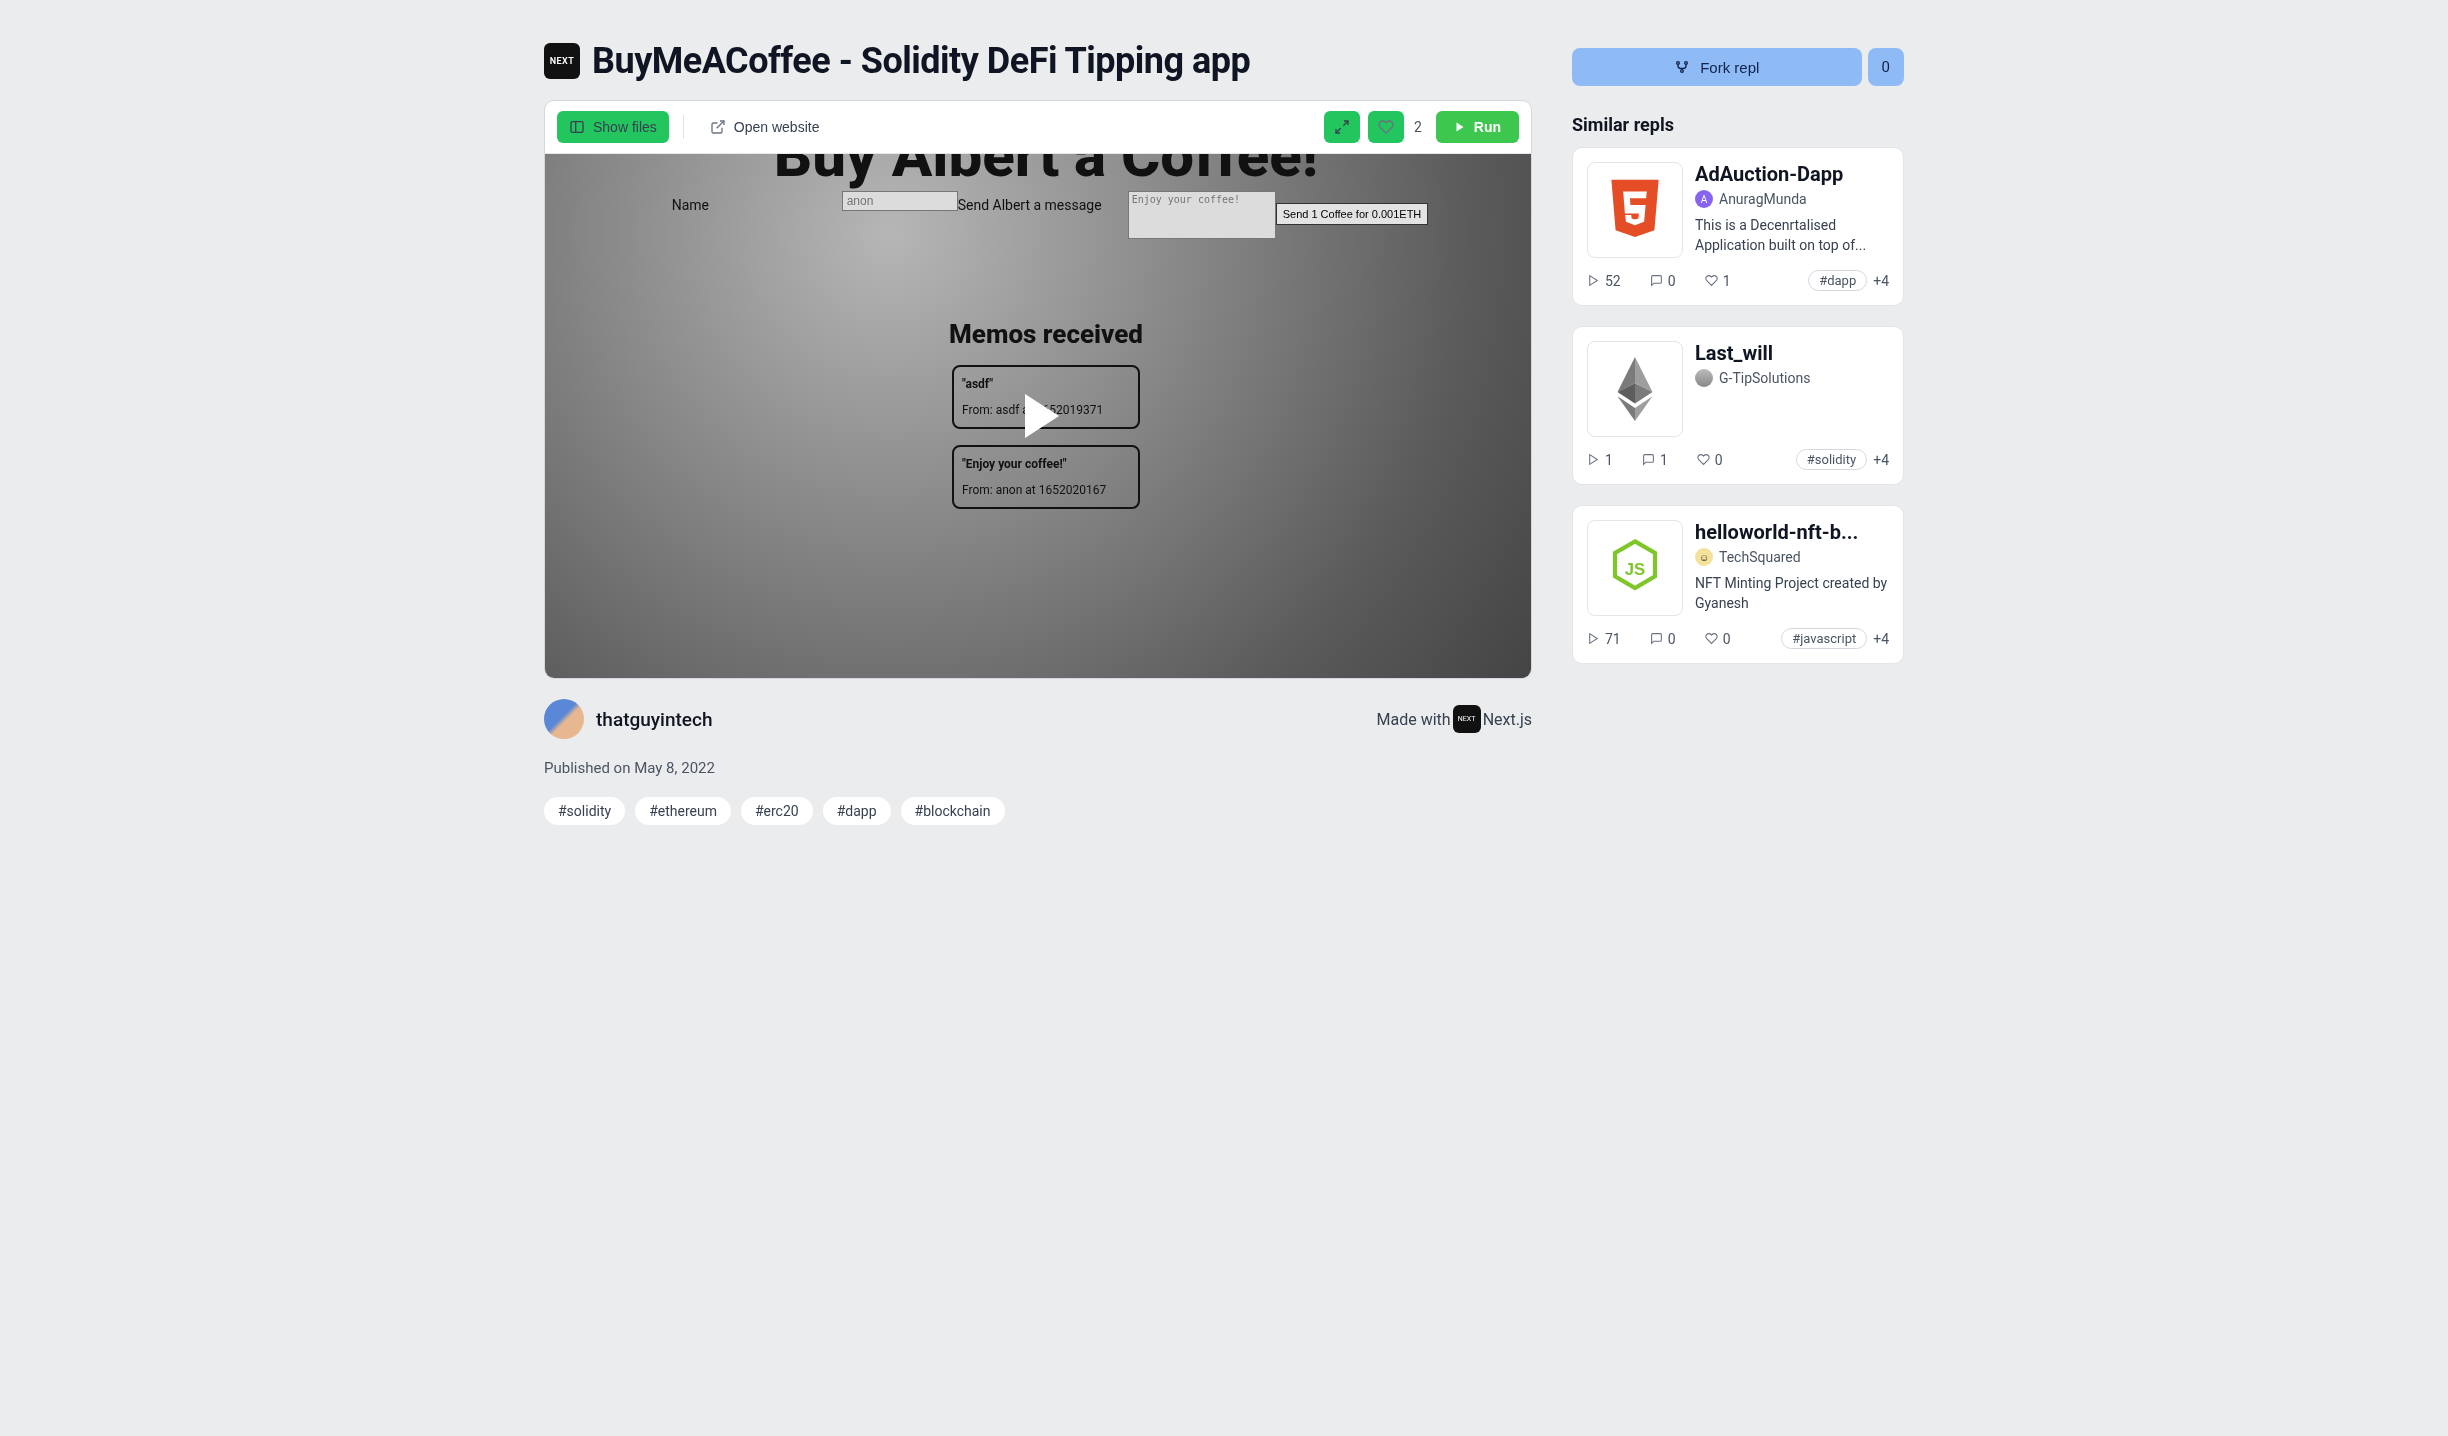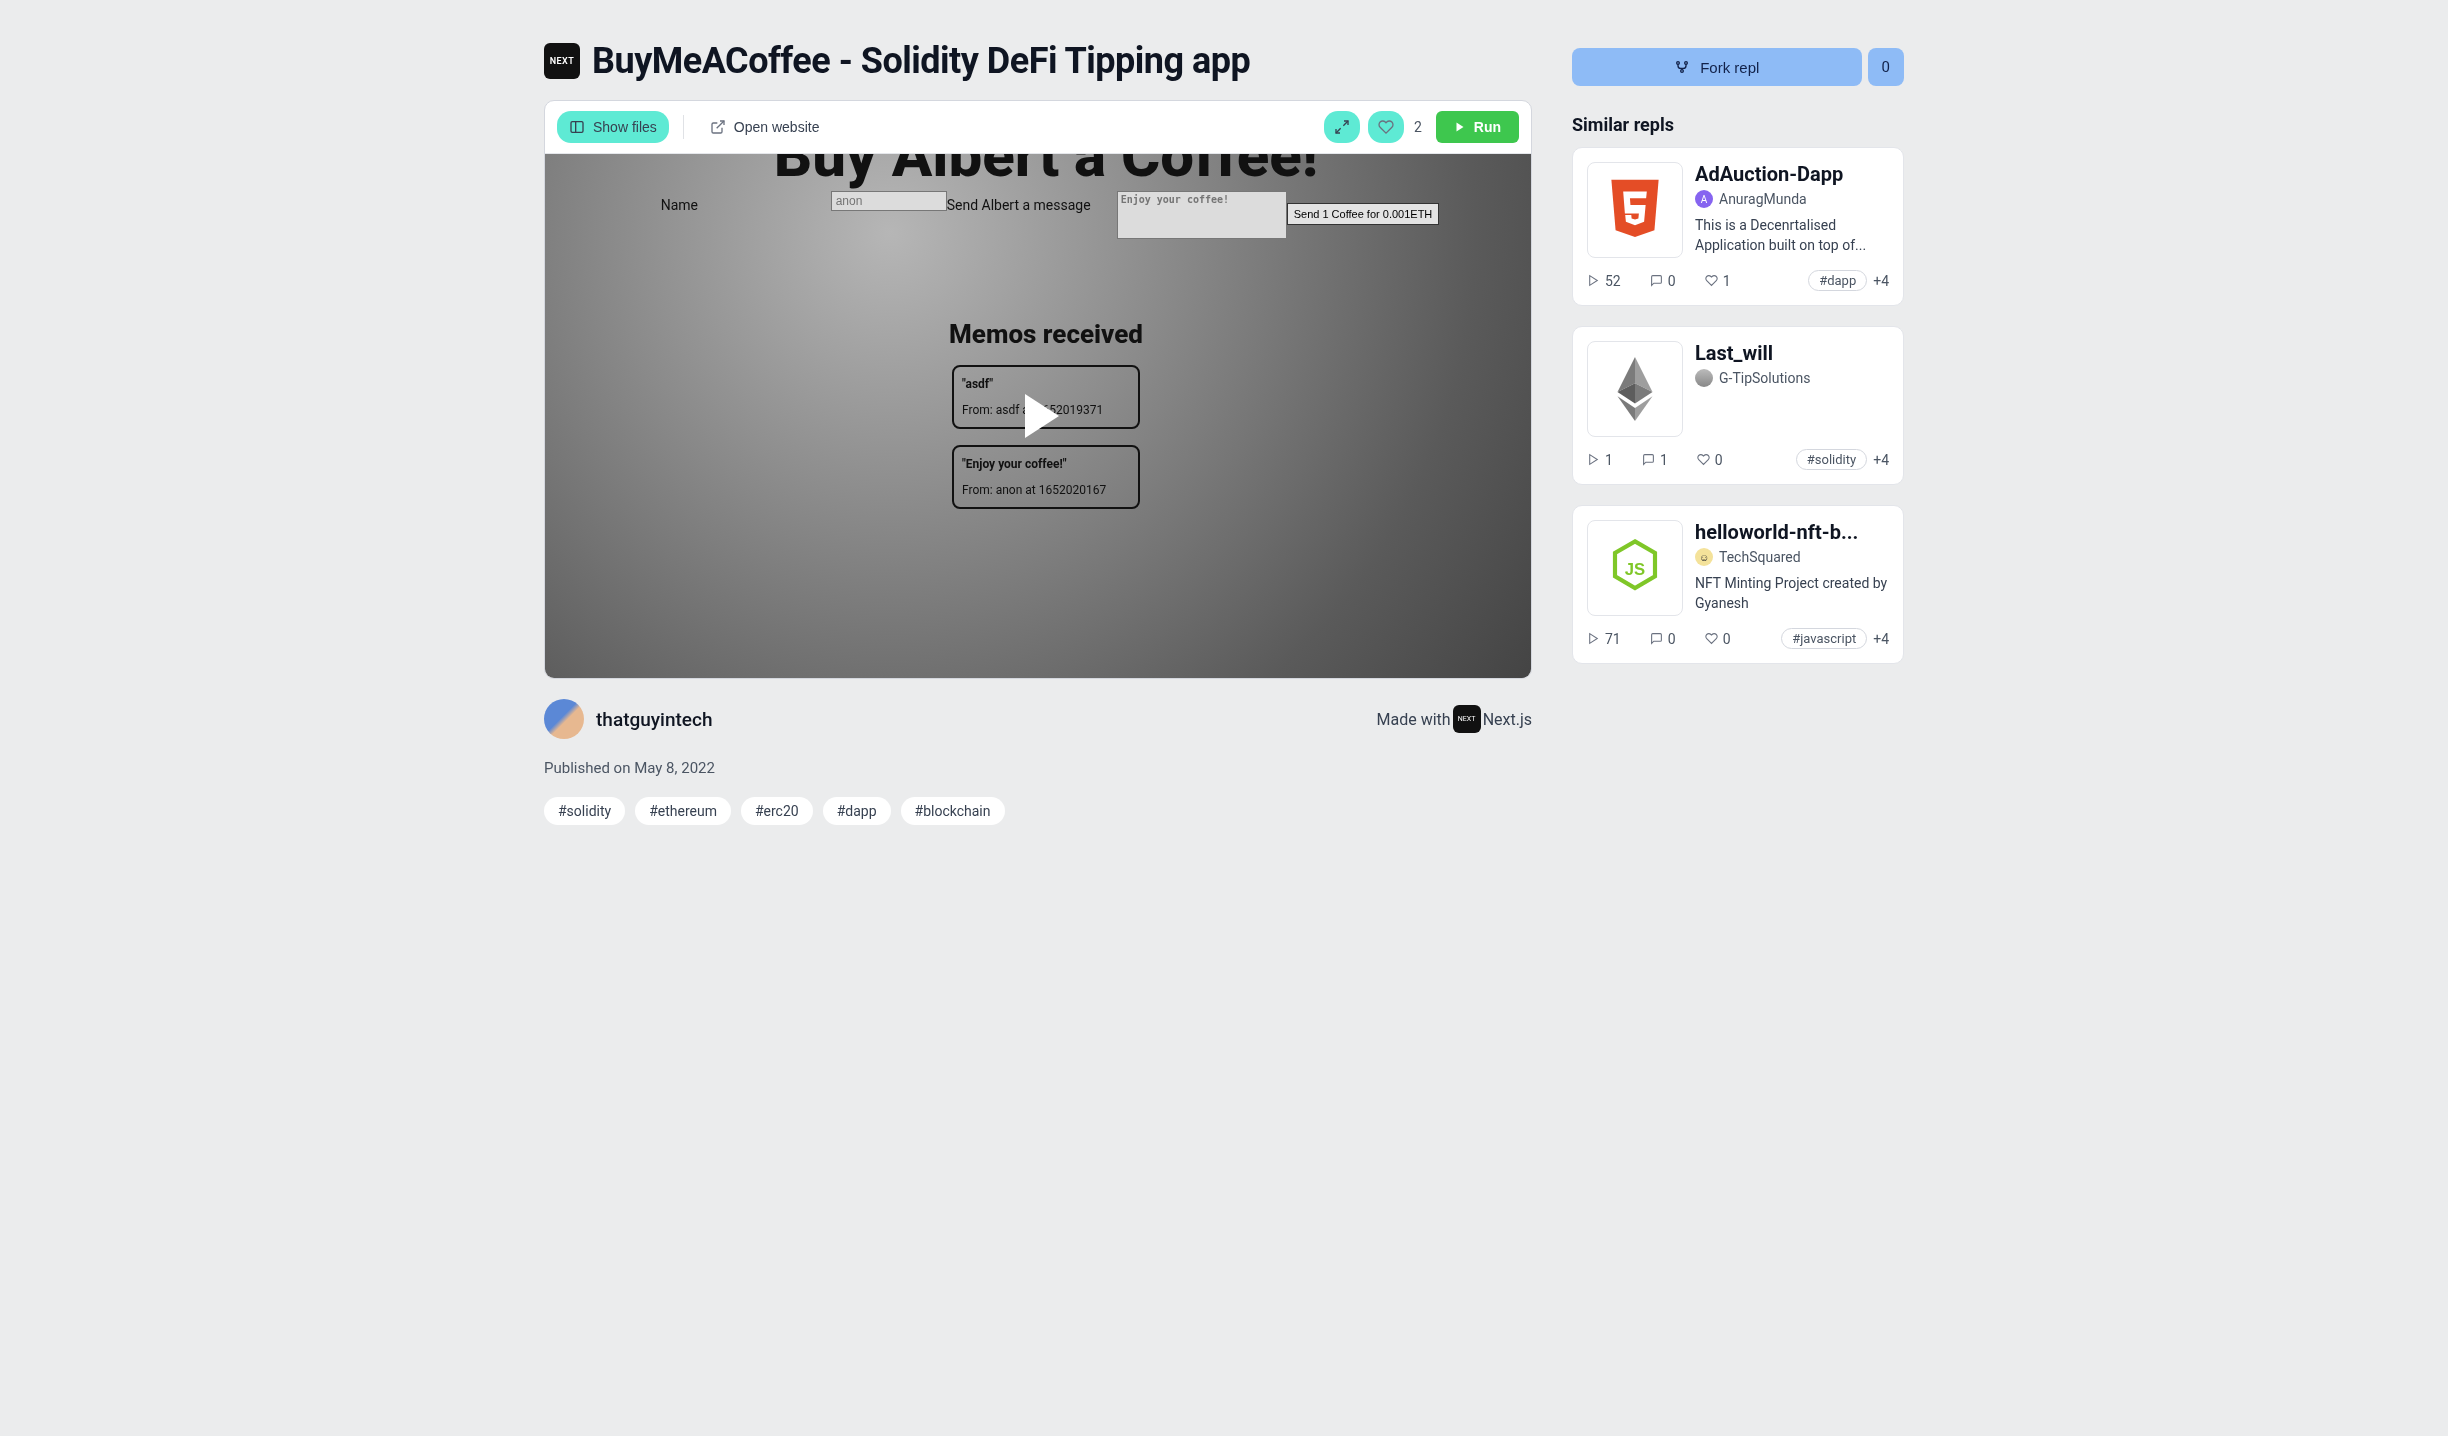--- a/index.html
+++ b/index.html
@@ -31,42 +31,42 @@
 }
 .toolbar {
   display: flex; align-items: center; padding: 10px 12px; gap: 8px;
   border-bottom: 1px solid #e5e7eb;
 }
 .tool-btn {
   display: inline-flex; align-items: center; gap: 8px; padding: 8px 12px;
   border-radius: 6px; font-size: 14px; font-weight: 500; cursor: pointer;
   border: none; background: transparent; color: #374151;
 }
-.tool-btn.gray { background: #5eead4; border-radius: 14px; }
+.tool-btn.gray { background: #22c55e; }
 .tool-btn.green { background: #3ec74e; color: #fff; font-weight: 600; padding: 8px 18px; }
 .tool-btn.icon-only { padding: 8px 10px; }
 .tool-sep { width: 1px; height: 24px; background: #e0e2e6; margin: 0 6px; }
 .spacer { flex: 1; }
 .like-count { font-size: 14px; color: #4b5563; margin: 0 6px 0 2px; }
 
 .preview {
   height: 524px; position: relative; overflow: hidden;
   background: radial-gradient(circle at 35% 15%, #b6b6b6 0%, #5a5a5a 75%, #444 100%);
   display: flex; flex-direction: column; align-items: center;
   color: #111;
   padding-left: 16px;
 }
 .preview-overlay { filter: none; position: relative; z-index:1; width:100%; display:flex; flex-direction:column; align-items:center; }
 .huge-title { font-size: 60px; font-weight: 800; margin-top: -34px; letter-spacing: 0; }
 .field-label { font-size: 14px; margin: 6px 0 2px; text-align: left; width: 170px; }
 .field-input {
   width: 116px; height: 20px; border: 1px solid #777; background: #dcdcdc;
   font-size: 12px; color: #555; padding: 1px 4px;
 }
-.field-textarea { width: 170px; height: 48px; resize: none; border:1px solid #777; background:#dcdcdc; font-size:10px; font-family: monospace; padding: 2px 3px; color:#555;font-weight:bold;}
+.field-textarea { width: 148px; height: 48px; resize: none; border:1px solid #777; background:#dcdcdc; font-size:10px; font-family: monospace; padding: 2px 3px; color:#555;}
 .send-btn { margin-top: 12px; background:#e3e3e3; border:1px solid #333; font-size:11px; padding:4px 6px; }
 .memos-title { font-size: 26px; font-weight: 800; margin-top: 80px; }
 .memo-card { border: 2px solid #111; border-radius: 8px; width: 188px; padding: 10px 8px; margin-top: 16px; font-size: 12px; }
 .memo-msg { font-weight: 700; margin-bottom: 12px; }
 .memo-from { font-size: 12px; }
 .play-overlay {
   position: absolute; inset:0; display:flex; align-items:center; justify-content:center; z-index:5; cursor:pointer;
 }
 .play-tri {
   width: 0; height: 0; border-left: 34px solid #fff;

